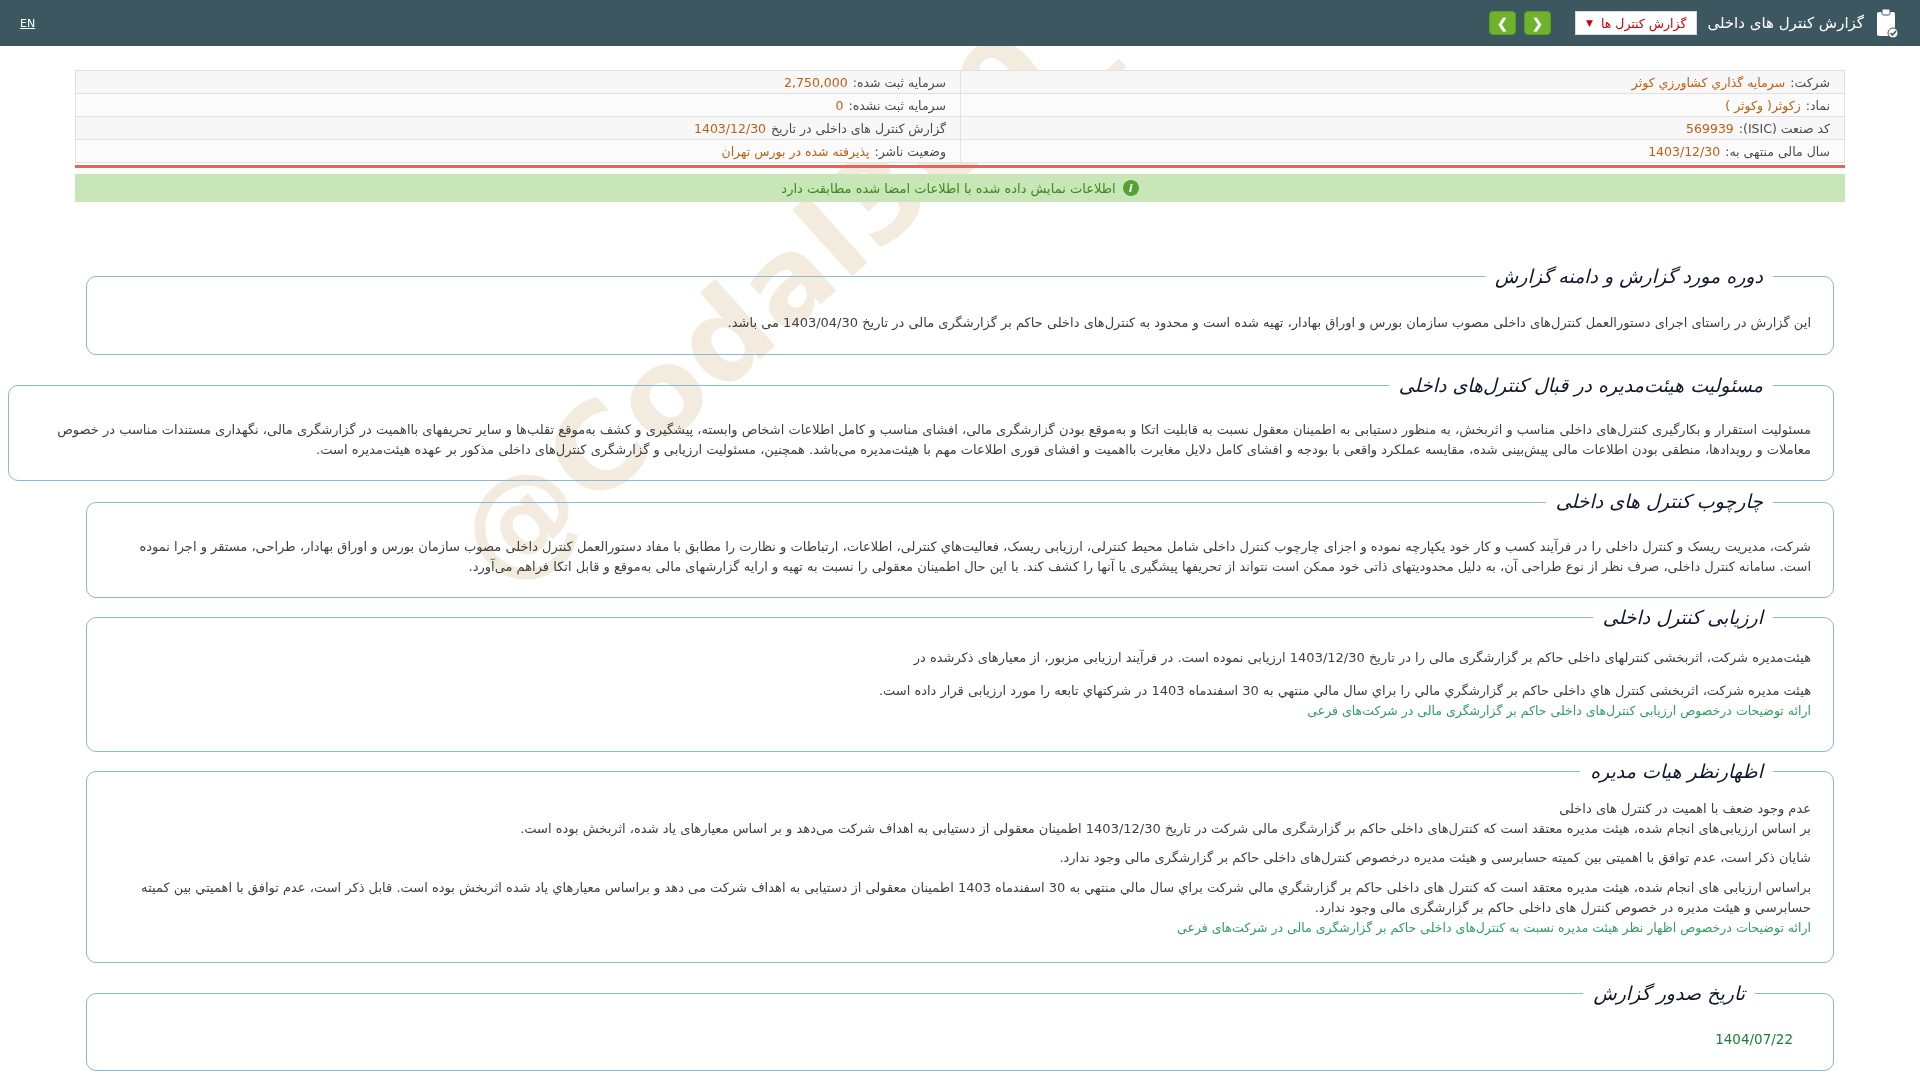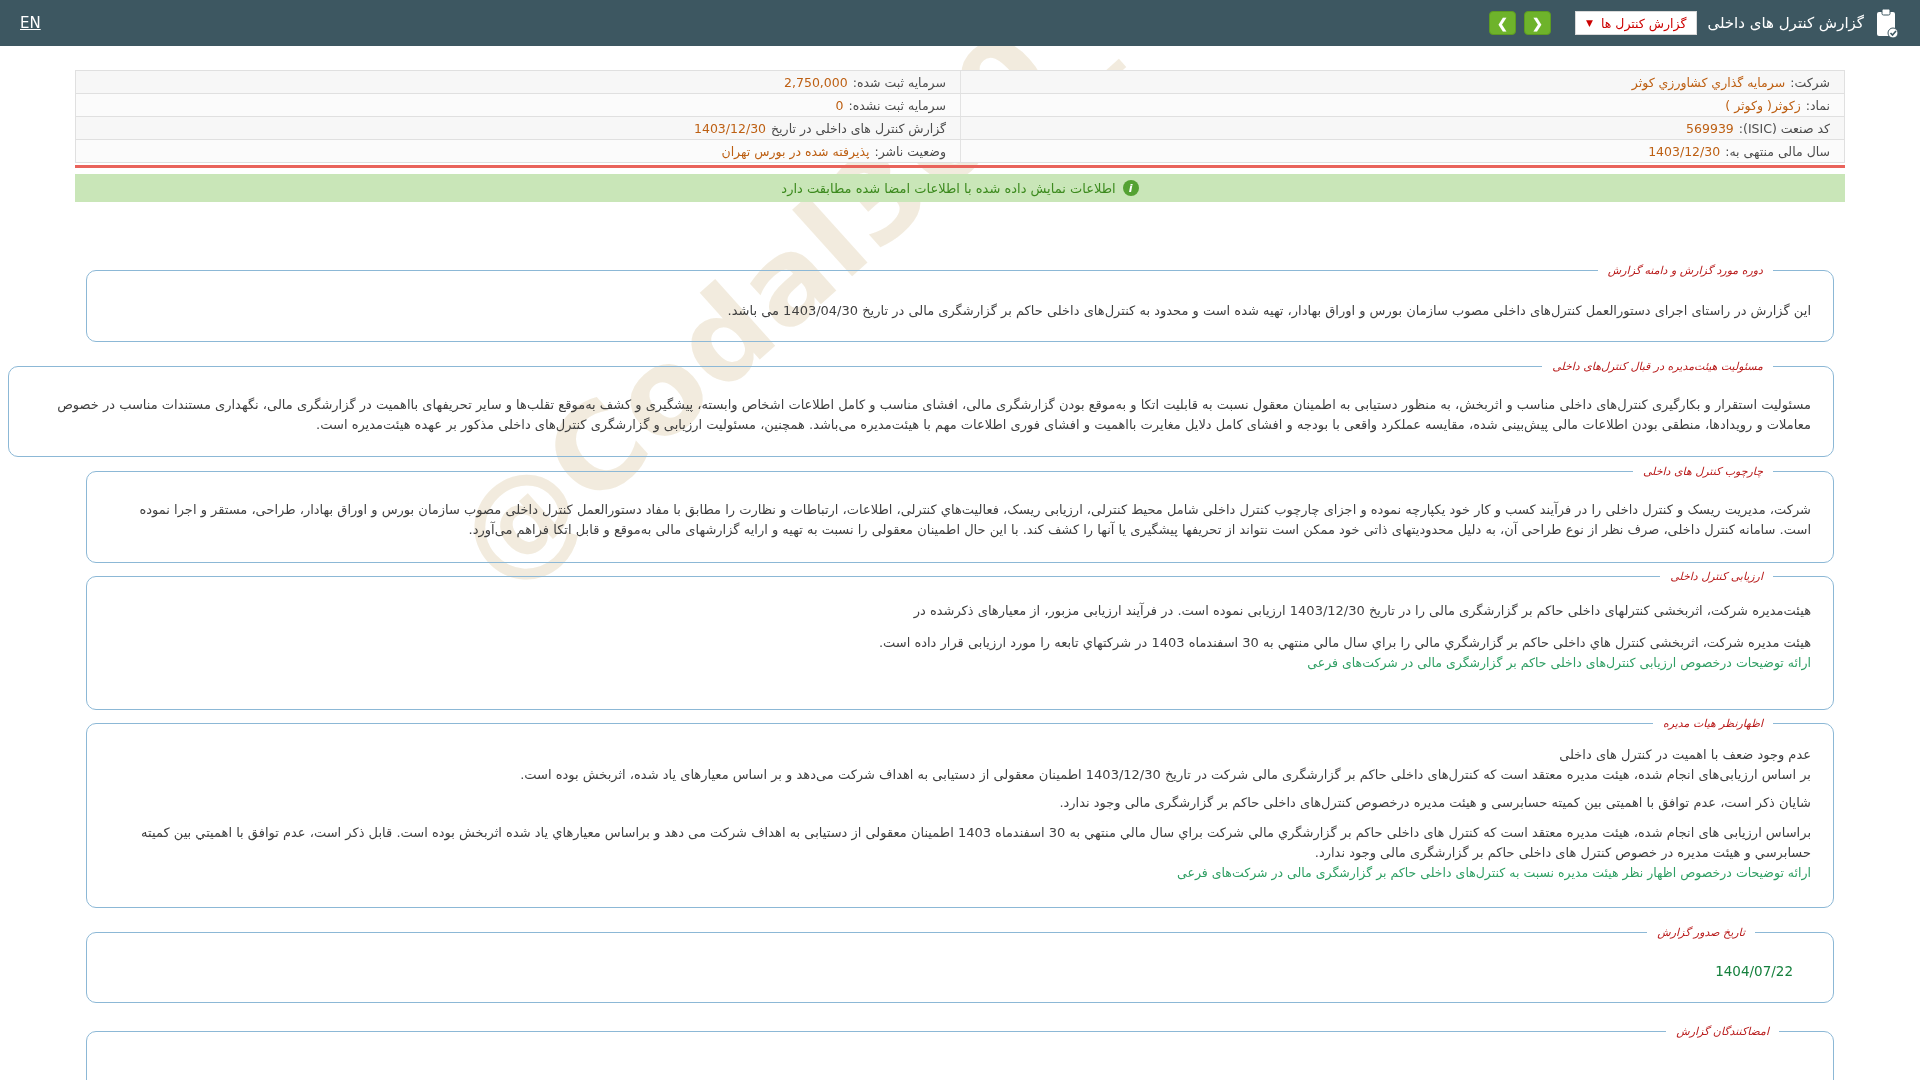--- a/index.html
+++ b/index.html
@@ -21,21 +21,21 @@
   .clip-icon { width:26px; height:30px; position:relative; flex:0 0 auto; }
   .page-title { font-size:15px; color:#fff; }
   .report-select { background:#fff; color:#c00; font-size:12.5px; height:24px;
     padding:0 10px; display:flex; align-items:center; gap:8px; border:1px solid #d9d9d9;
     cursor:pointer; min-width:118px; justify-content:space-between; }
   .report-select .caret { color:#c00; font-size:9px; }
   .nav-btns { display:flex; gap:8px; margin-right:14px; }
   .nav-btn { width:27px; height:24px; background:#6eb32b; border:1px solid #5d9c21;
     border-radius:4px; color:#fff; font-size:13px; font-weight:bold; display:flex;
     align-items:center; justify-content:center; cursor:pointer; }
-  .lang { margin-right:auto; font-size:15px; }
+  .lang { margin-right:auto; font-size:11px; }
   .lang a { color:#fff; text-decoration:underline; cursor:pointer; }
 
   
   .info-table { margin:24px 75px 0; border:1px solid #e0e0e0; border-bottom:none; }
   .info-row { display:flex; background:#f7f7f7; border-bottom:1px solid #e0e0e0; height:23px; }
   .info-row:nth-child(even){ background:#fbfbfb; }
   .info-cell { width:50%; display:flex; align-items:center; padding:0 14px;
     font-size:12.5px; color:#4c4c4c; }
   .info-cell.right { border-left:1px solid #e3e3e3; }
   .info-label { color:#4c4c4c; }
@@ -47,21 +47,21 @@
   .banner { margin:6px 75px 0; height:28px; background:#c9e6b8; display:flex;
     align-items:center; justify-content:center; gap:7px; }
   .banner-text { color:#3c8a1e; font-size:13px; }
   .info-icon { width:16px; height:16px; border-radius:50%; background:#54a233; color:#fff;
     font-size:11px; font-weight:bold; display:flex; align-items:center; justify-content:center;
     font-style:italic; }
 
   
   fieldset.fs { margin:0 86px; border:1px solid #8cb8d6; border-radius:10px;
     padding:20px 22px; color:#3f3f3f; font-size:13px; line-height:1.55; }
-  fieldset.fs legend { font-style:italic; color:#b91c1c; font-size:11px;
+  fieldset.fs legend { font-style:italic; color:#0f172a; font-size:19px;
     padding:0 10px; margin-right:38px; }
   .fs p { margin:0; }
   .fs .gap { height:12px; }
   .fs-link { color:#2f9e63; font-size:12.5px; cursor:pointer; display:inline-block; }
 
   #fs-period   { margin-top:60px; min-height:73px; padding-top:22px; }
   #fs-resp     { margin-top:16px; min-height:98px;margin-left:8px; }
   #fs-frame    { margin-top:6px;  min-height:100px; }
   #fs-eval     { margin-top:5px;  min-height:142px; padding-top:16px; padding-bottom:30px; }
   #fs-opinion  { margin-top:5px;  min-height:146px; padding-top:13px; padding-bottom:24px; }

